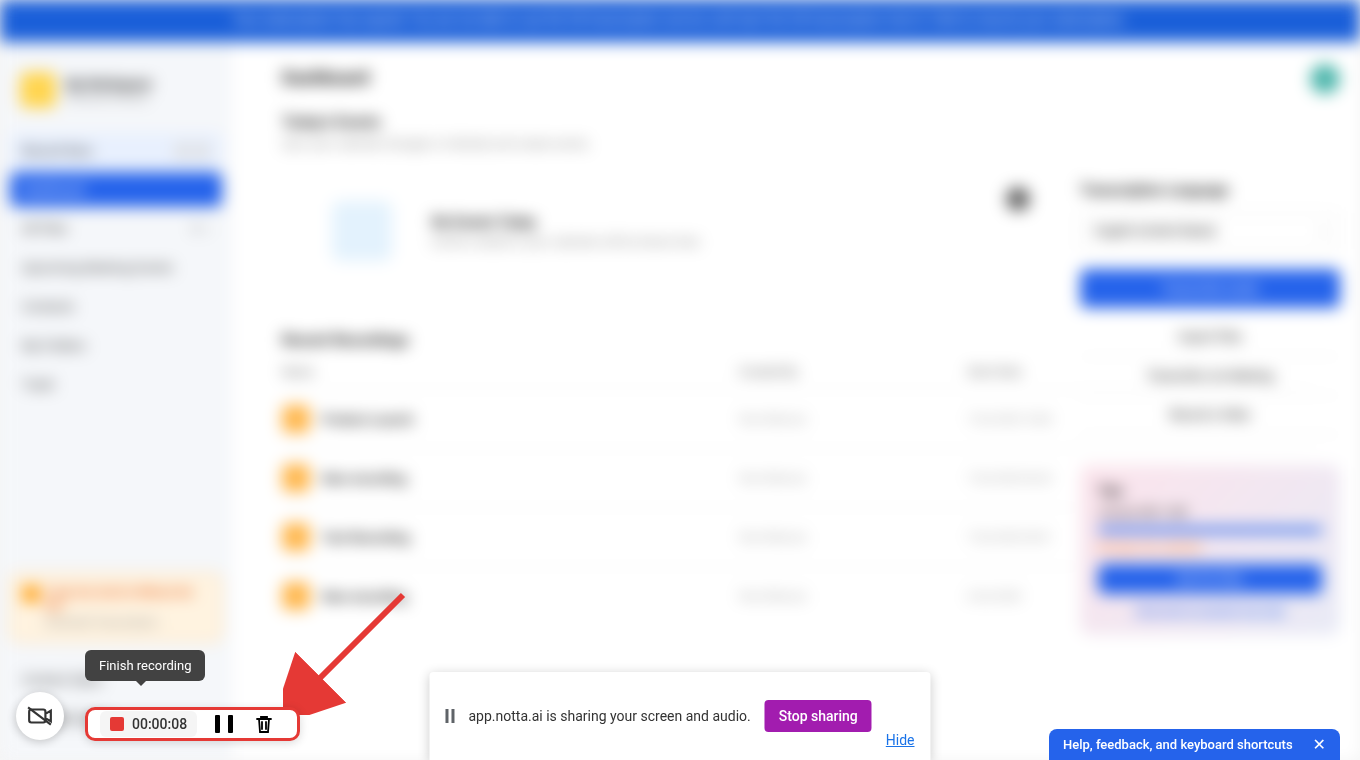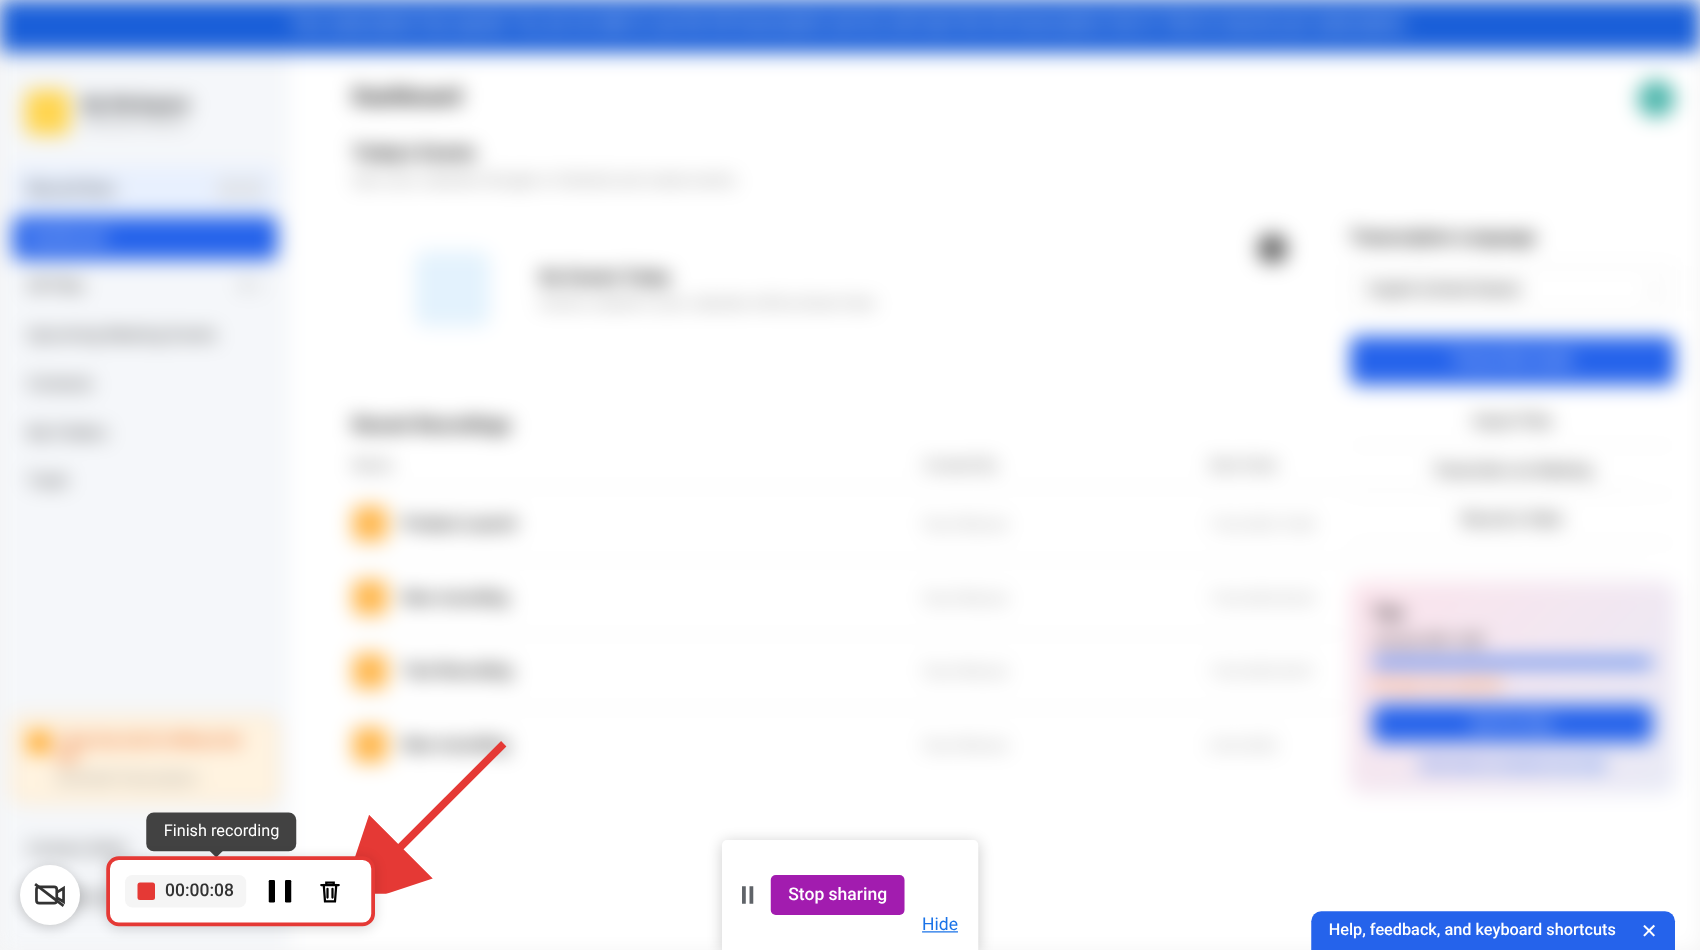--- a/index.html
+++ b/index.html
@@ -212,21 +212,21 @@
       display: flex; align-items: center; justify-content: center;
     }
     
     .camera-icon {
       width: 26px; height: 22px;
     }
     
     .recording-bar {
       left: 85px; bottom: 19px;
       width: 215px;
-      height: 56px;
+      height: 34px;
       background: white;
       border: 3px solid #e53935;
       border-radius: 10px;
       display: flex;
       align-items: center;
       padding: 0 12px;
       box-shadow: 0 2px 10px rgba(0,0,0,0.15);
     }
     
     .timer-chip {
@@ -260,21 +260,20 @@
       cursor: pointer;
     }
     
     .tooltip {
       left: 85px; bottom: 79px;
       background: #424242;
       color: white;
       font-size: 13px;
       padding: 8px 14px;
       border-radius: 6px;
-      margin-left: 32px;
     }
     
     .tooltip::after {
       content: '';
       position: absolute;
       bottom: -5px;
       left: 50px;
       border-left: 6px solid transparent;
       border-right: 6px solid transparent;
       border-top: 6px solid #424242;
@@ -548,20 +547,21 @@
   <svg class="trash-btn" viewBox="0 0 18 20">
     <path d="M2 5 h14 M6 5 v-2 h6 v2 M4 5 l1 13 h8 l1 -13 M7 8 v7 M11 8 v7" fill="none" stroke="#000" stroke-width="1.8" stroke-linecap="round"></path>
   </svg>
 </div>
 
 <div class="overlay sharing-notice">
   <div class="pause-small">
     <div class="pause-small-bar"></div>
     <div class="pause-small-bar"></div>
   </div>
+  <span class="sharing-text">app.notta.ai is sharing your screen and audio.</span>
   <div class="stop-btn">
     <span>Stop sharing</span>
   </div>
   <span class="hide-link">
     <span>Hide</span>
   </span>
 </div>
 
 <div class="overlay help-button">
   <span>Help, feedback, and keyboard shortcuts</span>

